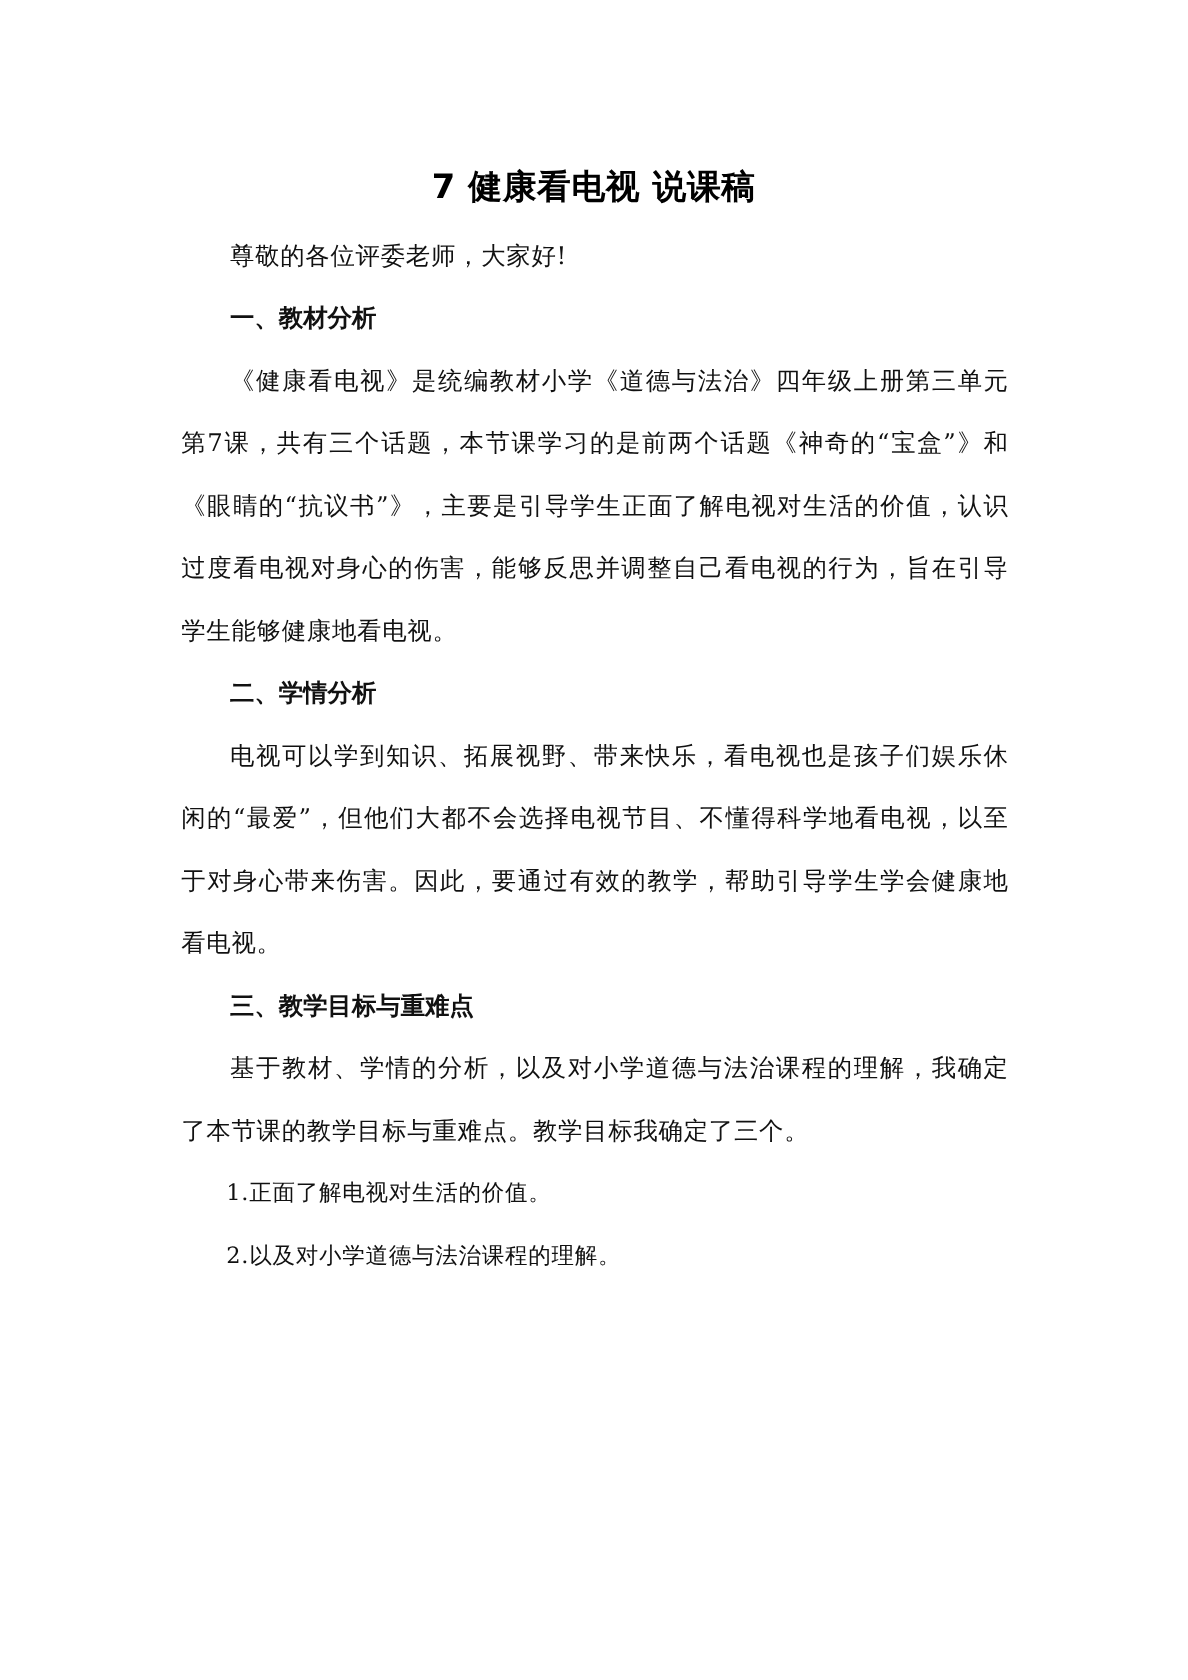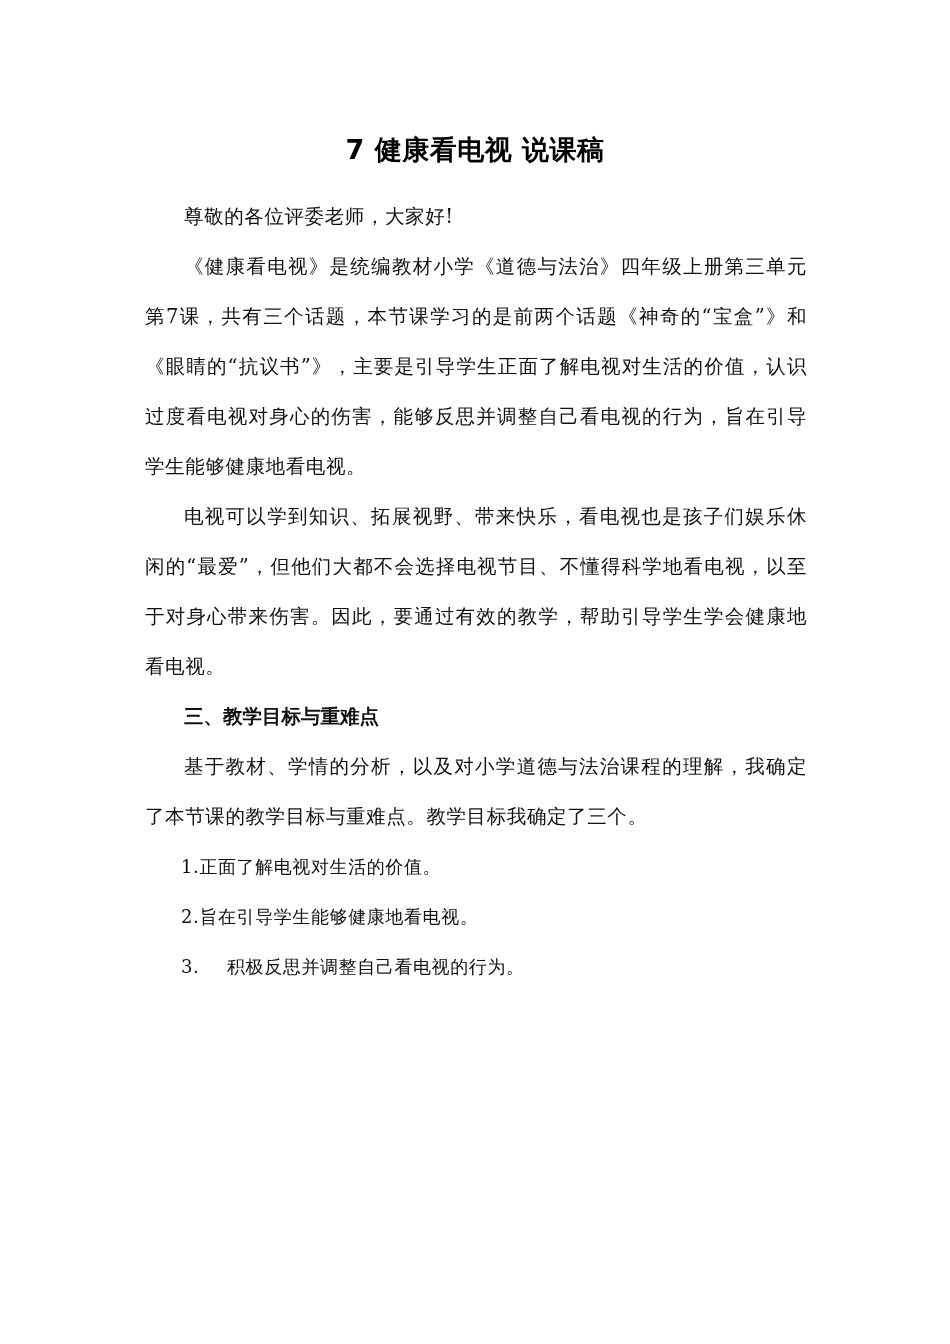--- a/index.html
+++ b/index.html
@@ -2,41 +2,42 @@
 <html><head>
 <meta charset="utf-8">
 <style>
   html, body { margin: 0; padding: 0; background: #ffffff; }
   body { width: 950px; height: 1344px; position: relative; overflow: hidden;
          font-family: "DejaVu Serif", "Liberation Serif", serif; color: #111; }
   .page { position: absolute; left: 0; top: 0; width: 950px; height: 1007px; background: #fff; }
   .title { position: absolute; top: 130px; left: 0; width: 950px; text-align: center;
            font-family: "DejaVu Sans", "Liberation Sans", sans-serif; font-weight: bold;
            font-size: 27px; line-height: 40px; letter-spacing: 0.5px; color: #000; }
-  .body { position: absolute; left: 145px; top: 192px; width: 662px; }
+  .body { position: absolute; left: 145px; top: 180px; width: 662px; }
   .p { margin: 0; font-size: 19.5px; line-height: 50px; text-indent: 2em;
        text-align: justify; text-justify: inter-ideograph; letter-spacing: 0.6px; }
   .h { margin: 0; font-size: 19.5px; line-height: 50px; text-indent: 2em; font-weight: bold;
        font-family: "DejaVu Sans", "Liberation Sans", sans-serif; }
   .li { margin: 0; font-size: 18px; line-height: 50px; padding-left: 2em; letter-spacing: 0.6px; }
   .num3 { display: inline-block; width: 46px; }
 </style>
 </head>
 <body>
 
 <div class="page">
   <div class="title">7 健康看电视 说课稿</div>
 
   <div class="body">
     <p class="p">尊敬的各位评委老师，大家好!</p>
 
+    <p class="h">一、教材分析</p>
     <p class="p">《健康看电视》是统编教材小学《道德与法治》四年级上册第三单元第7课，共有三个话题，本节课学习的是前两个话题《神奇的“宝盒”》和《眼睛的“抗议书”》，主要是引导学生正面了解电视对生活的价值，认识过度看电视对身心的伤害，能够反思并调整自己看电视的行为，旨在引导学生能够健康地看电视。</p>
 
+    <p class="h">二、学情分析</p>
     <p class="p">电视可以学到知识、拓展视野、带来快乐，看电视也是孩子们娱乐休闲的“最爱”，但他们大都不会选择电视节目、不懂得科学地看电视，以至于对身心带来伤害。因此，要通过有效的教学，帮助引导学生学会健康地看电视。</p>
 
     <p class="h">三、教学目标与重难点</p>
     <p class="p">基于教材、学情的分析，以及对小学道德与法治课程的理解，我确定了本节课的教学目标与重难点。教学目标我确定了三个。</p>
 
     <p class="li"><span>1.</span><span>正面了解电视对生活的价值。</span></p>
-    <p class="li"><span>2.</span><span>旨在引导学生能够健康地看电视。</span></p>
-    <p class="li"><span class="num3">3.</span><span>积极反思并调整自己看电视的行为。</span></p>
+    <p class="li"><span>2.</span><span>以及对小学道德与法治课程的理解。</span></p>
   </div>
 </div>
 
 </body></html>

